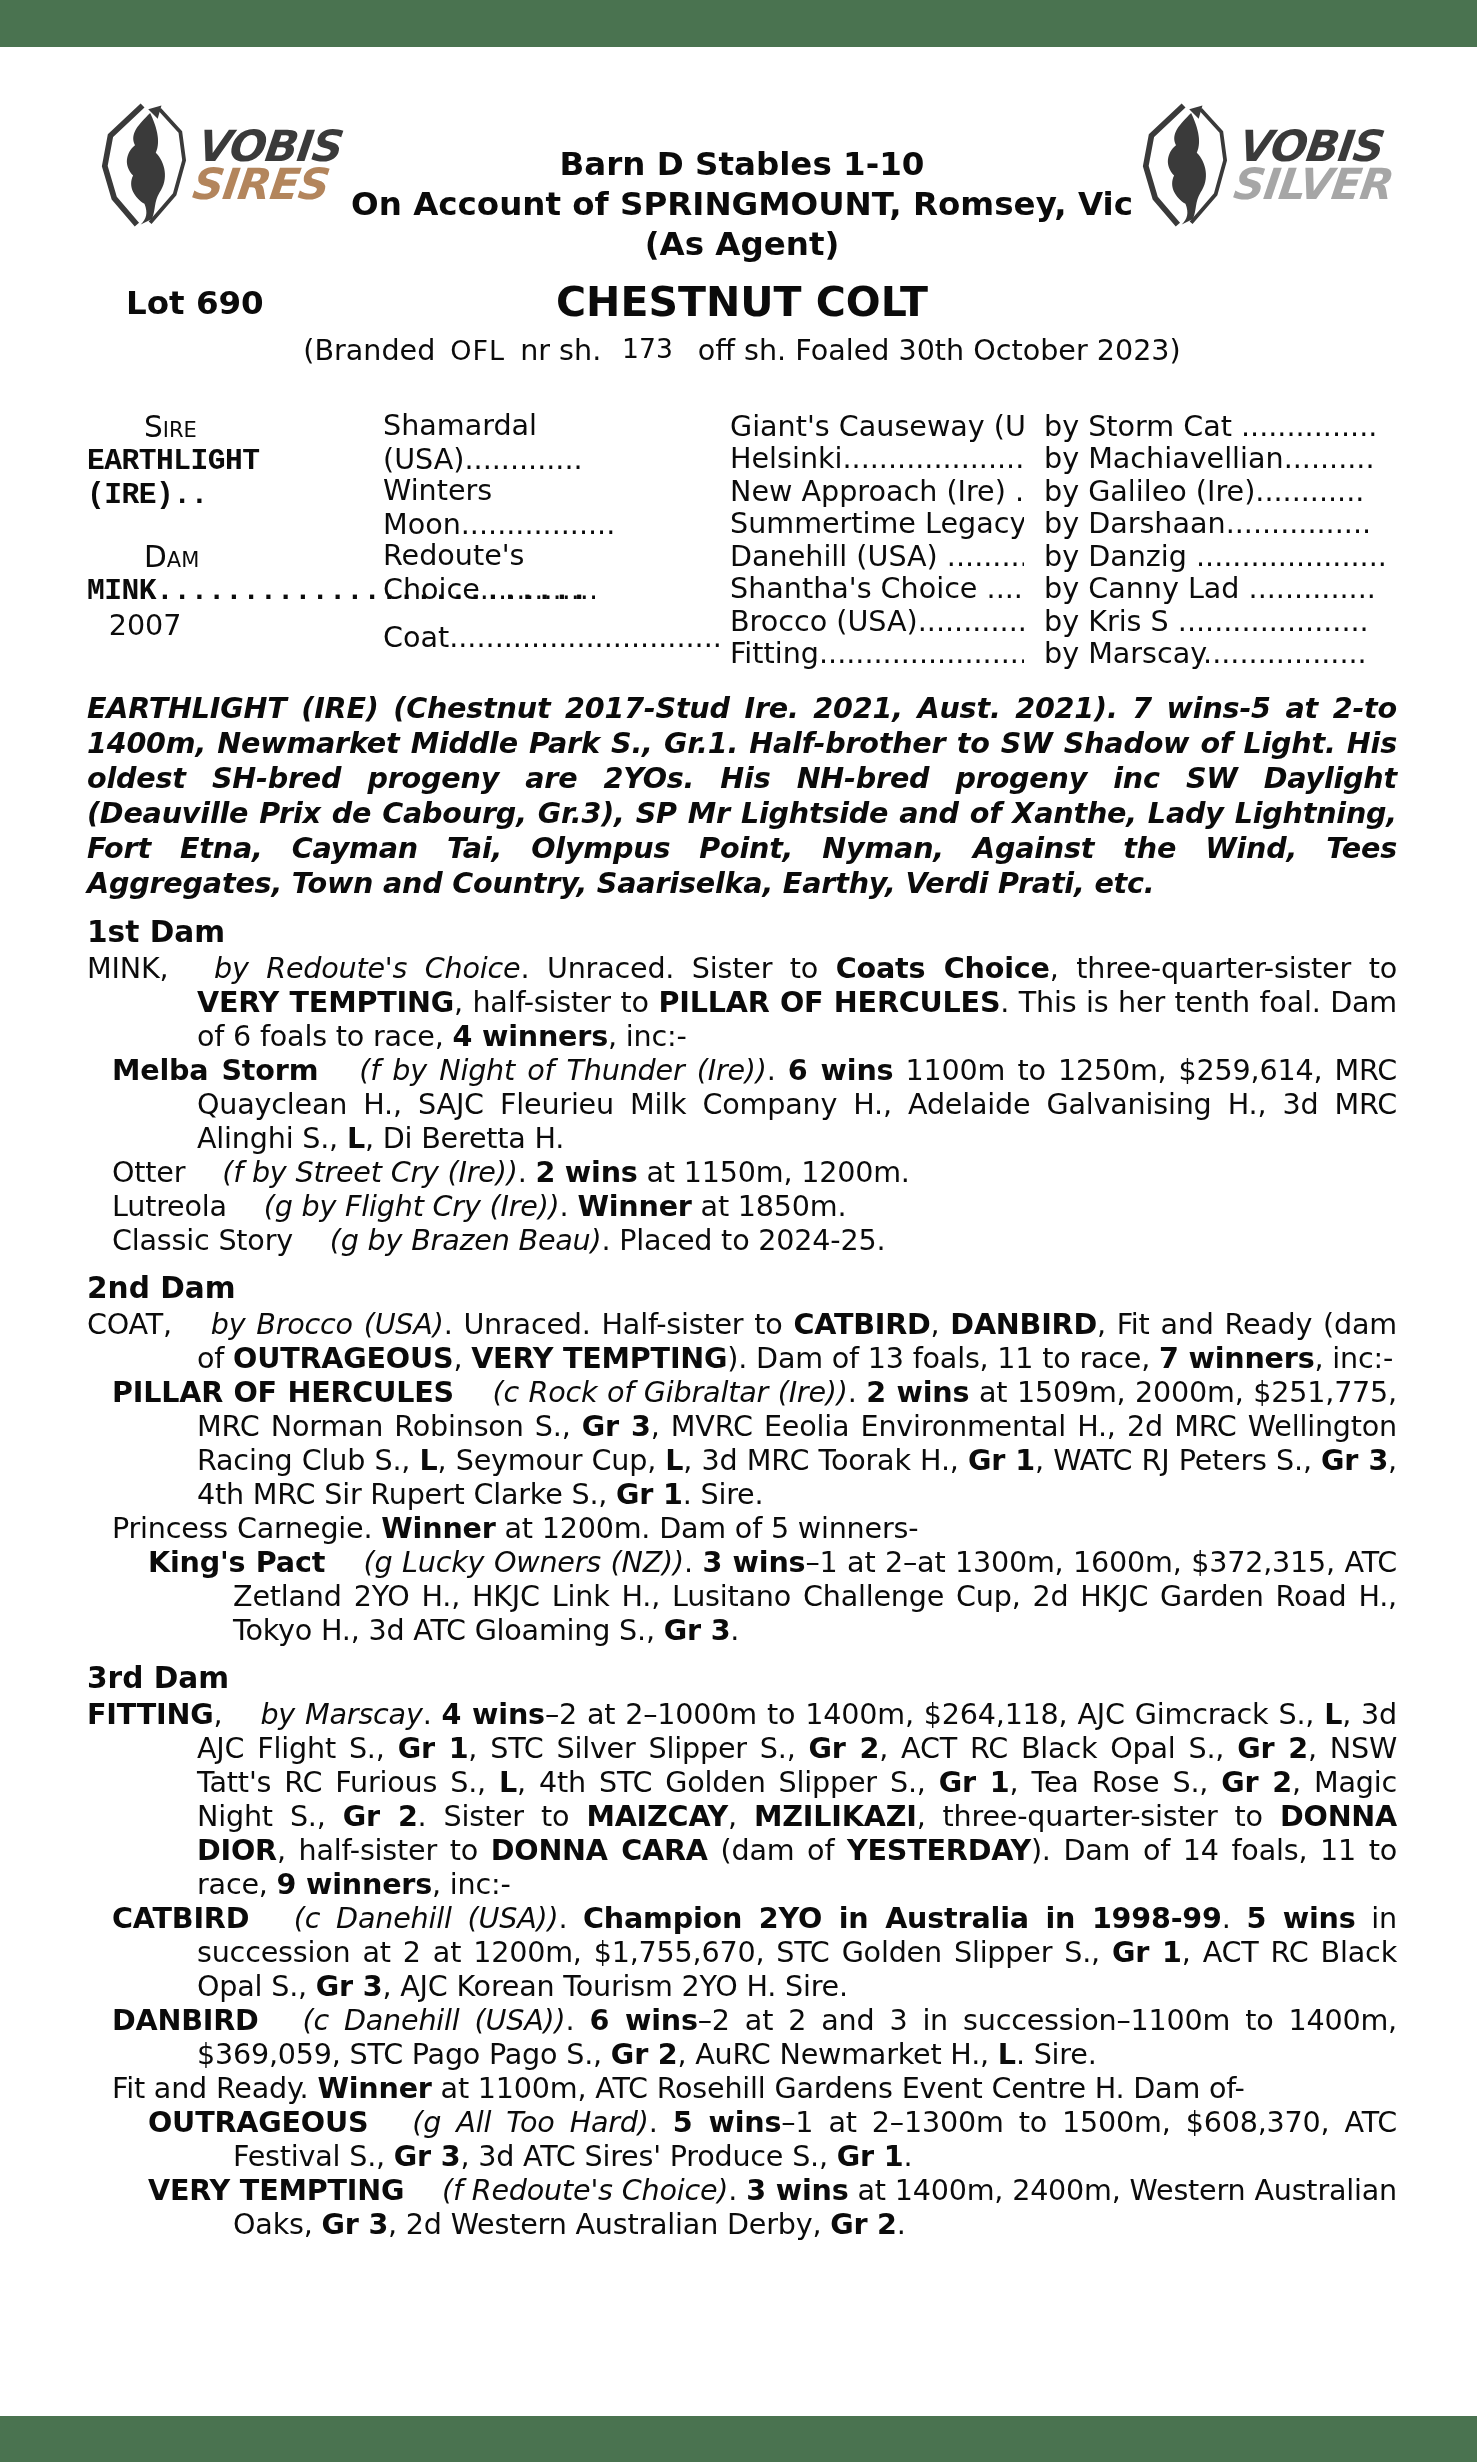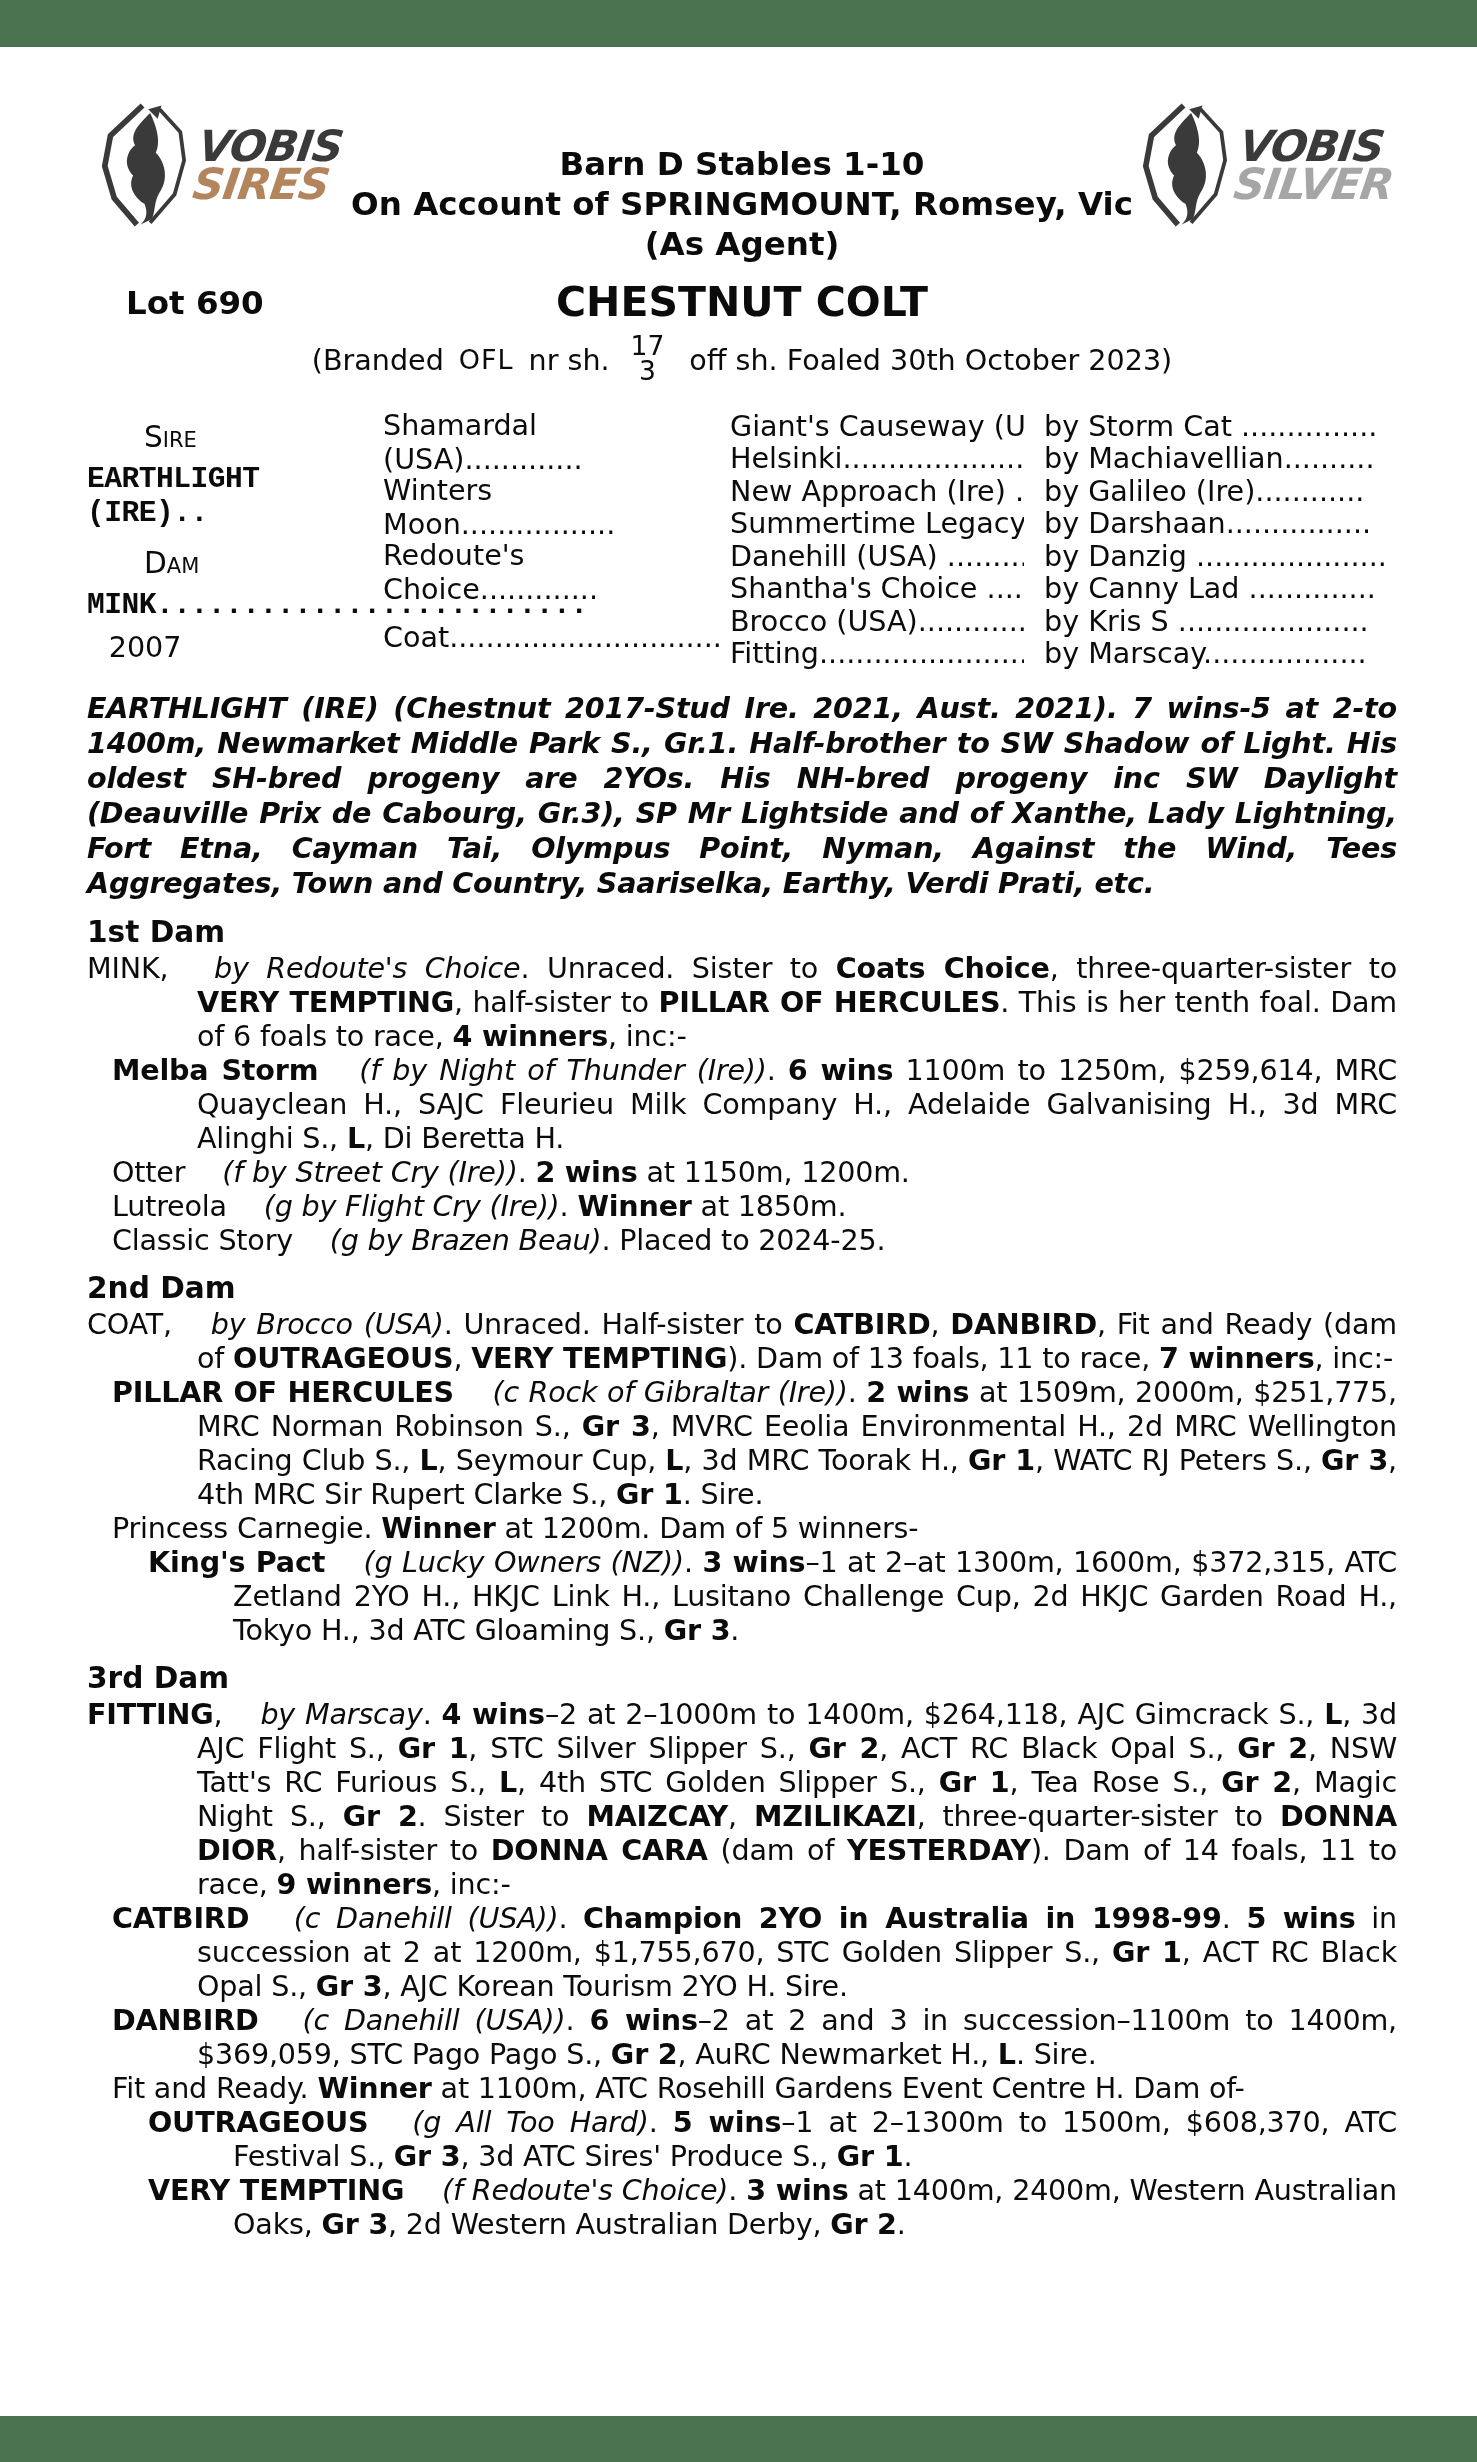--- a/index.html
+++ b/index.html
@@ -23,26 +23,26 @@
   .logo-text .l2.gold{color:#b3855c;}
   .logo-text .l2.silver{color:#a6a6a6;}
   .consignor{text-align:center;padding-top:97px;font-weight:bold;font-size:32.5px;line-height:40px;}
 
   
   .title-row{position:relative;text-align:center;height:51px;margin-top:5.9px;}
   .lot{position:absolute;left:39px;top:5.9px;font-weight:bold;font-size:32.5px;}
   .colt-title{display:inline-block;font-weight:bold;font-size:41px;letter-spacing:0px;}
   .brand-line{text-align:center;font-size:28.6px;margin-top:3.9px;height:63px;}
   .brand-code{font-size:27px;letter-spacing:1px;margin:0 5.9px;}
-  .fraction{display:inline-flex;flex-direction:column;align-items:center;vertical-align:middle;
+  .fraction{display:inline-flex;flex-direction:row;align-items:center;vertical-align:middle;
             font-size:26.6px;line-height:25.6px;margin:0 15.8px 5.9px 11.8px;}
 
   
   .pedigree{display:grid;grid-template-columns:296px 347px 1fr;grid-auto-rows:32.5px;margin-top:13.8px;}
-  .ped-parent{grid-column:1;display:flex;flex-direction:column;justify-content:center;font-size:28.6px;gap:8px;}
+  .ped-parent{grid-column:1;display:flex;flex-direction:column;font-size:28.6px;}
   .ped-sire{grid-row:1/5;}
   .ped-dam{grid-row:5/9;}
   .ped-label{font-variant-caps:small-caps;padding-left:57px;font-size:29.6px;}
   .ped-name{font-weight:bold;font-size:29.6px;letter-spacing:-0.5px;font-family:Liberation Mono, monospace;}
   .ped-year{padding-left:21.7px;}
   .g2{grid-column:2;display:flex;align-items:center;font-size:28.6px;}
   .g2.r12{grid-row:1/3;} .g2.r34{grid-row:3/5;} .g2.r56{grid-row:5/7;} .g2.r78{grid-row:7/9;}
   .g3{grid-column:3;display:flex;align-items:center;font-size:28.6px;white-space:nowrap;}
   .g3 .g3name{width:294px;flex:none;overflow:hidden;}
   .g3 .g3by{flex:1;overflow:hidden;padding-left:20px;}

